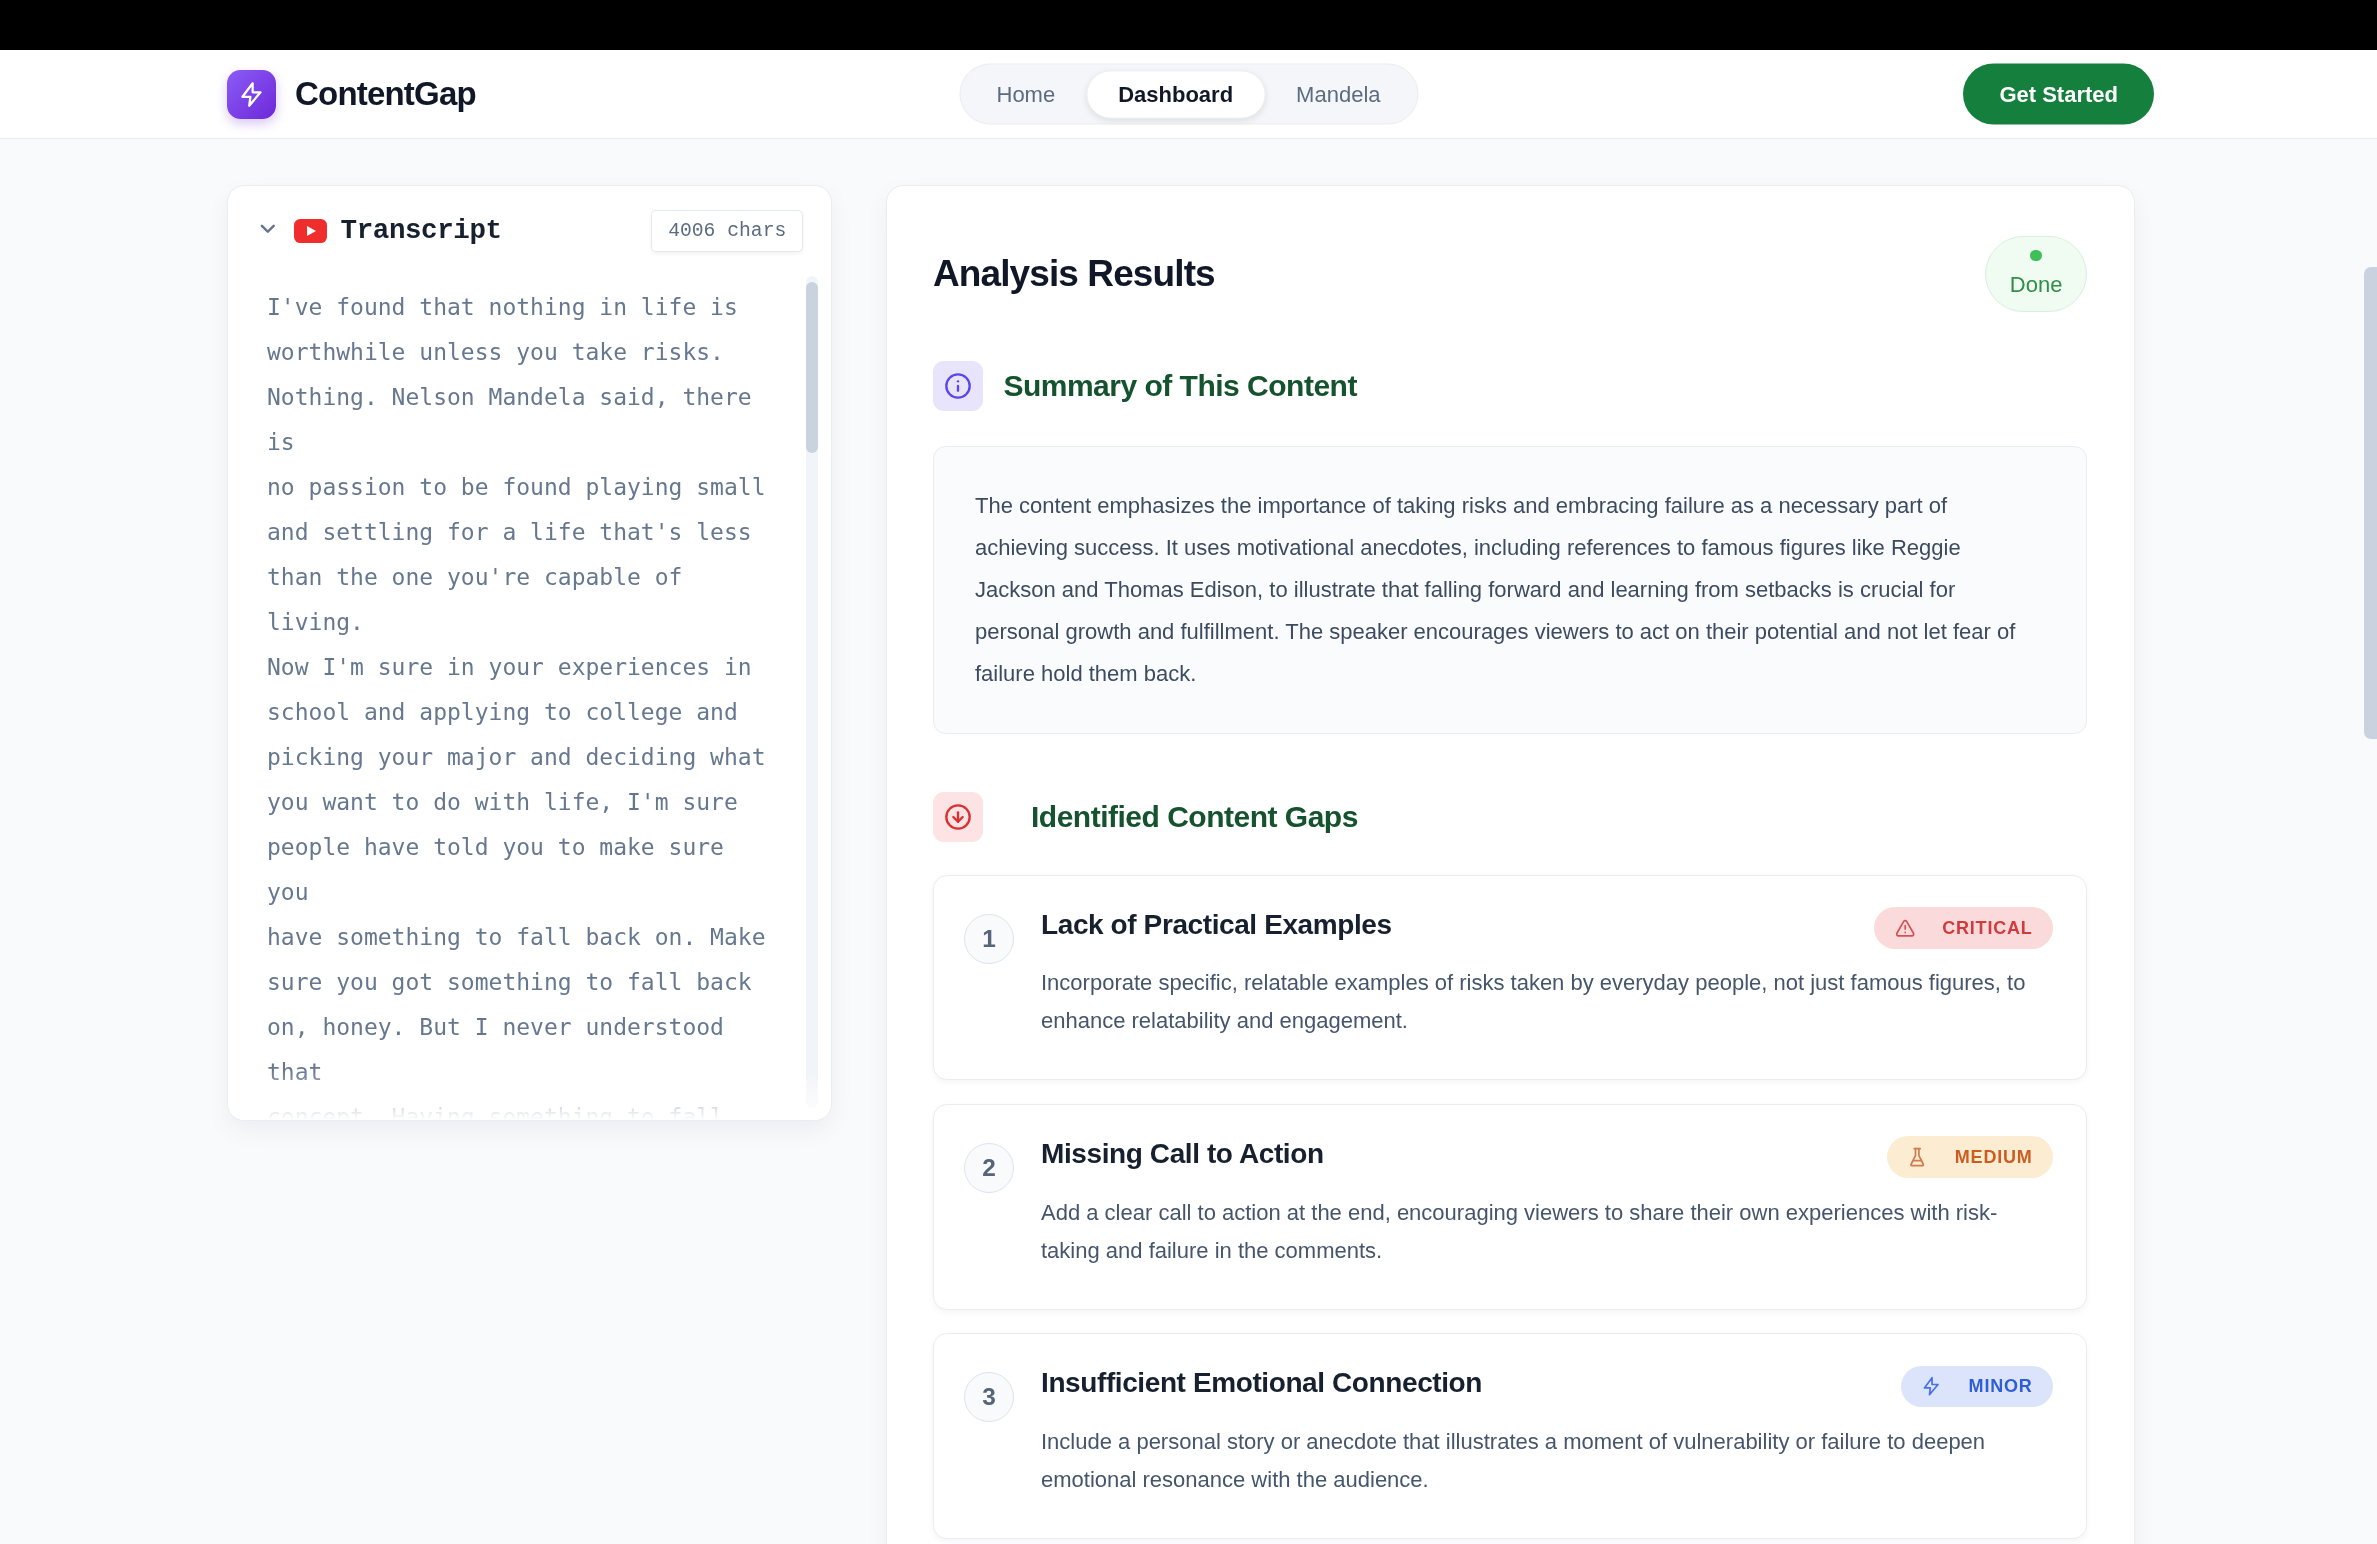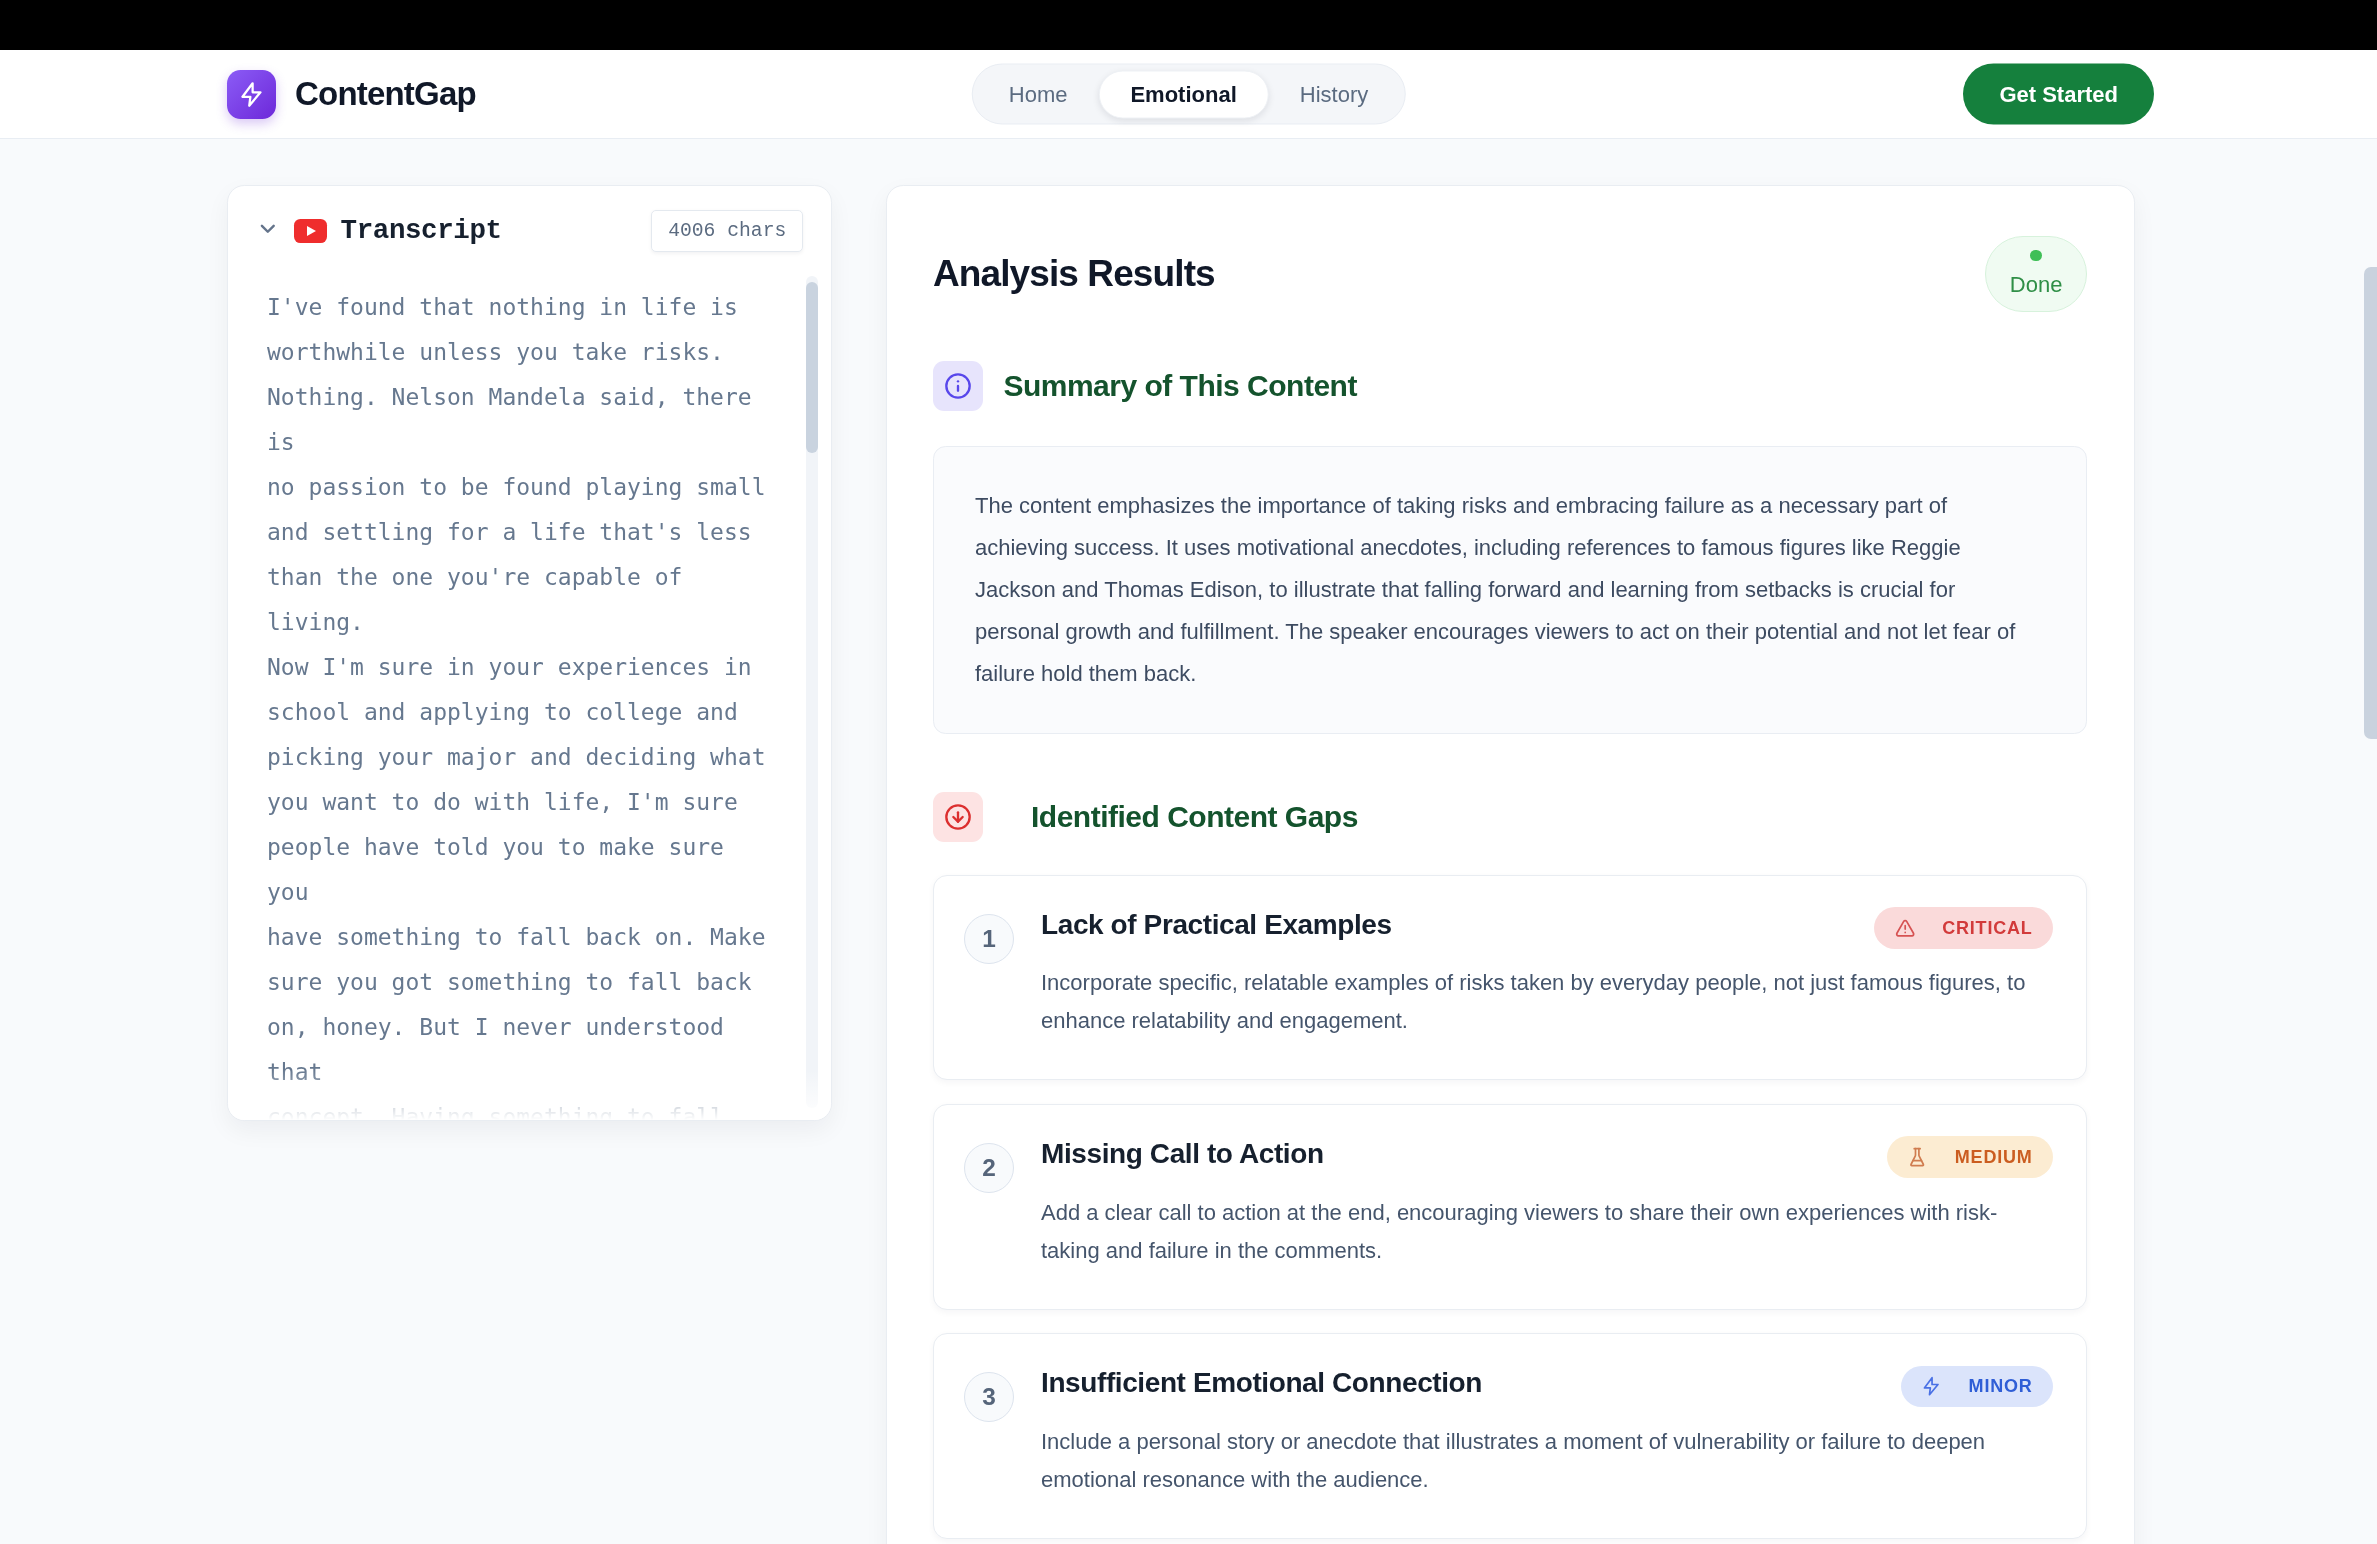--- a/index.html
+++ b/index.html
@@ -123,22 +123,22 @@
     <div class="logo">
       <svg viewBox="0 0 24 24">
           <polygon points="13 2 4 14 11 14 10 22 20 10 13 10"></polygon>
         </svg>
     </div>
     <div class="brand-name">ContentGap</div>
   </div>
 
   <div class="nav-pill">
     <div class="nav-item">Home</div>
-    <div class="nav-item active">Emotional</div>
-    <div class="nav-item">History</div>
+    <div class="nav-item active">Dashboard</div>
+    <div class="nav-item">Mandela</div>
   </div>
 
   <button class="cta">Get Started</button>
 </div>
 
 <div class="card-shell transcript-card">
   <div class="t-head">
     <span class="chev">
       <svg viewBox="0 0 24 24">
           <polyline points="6 9 12 15 18 9"></polyline>

